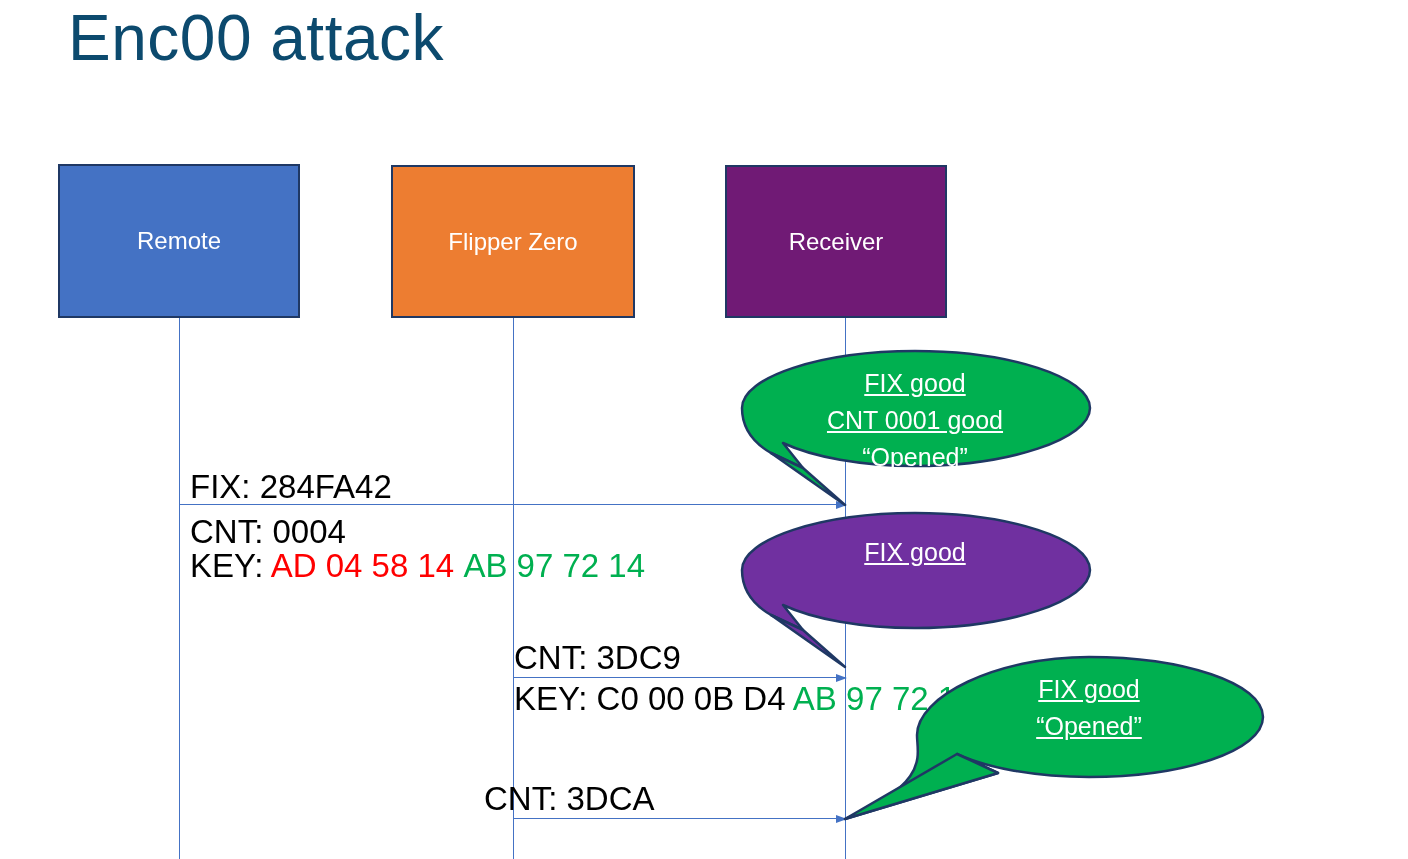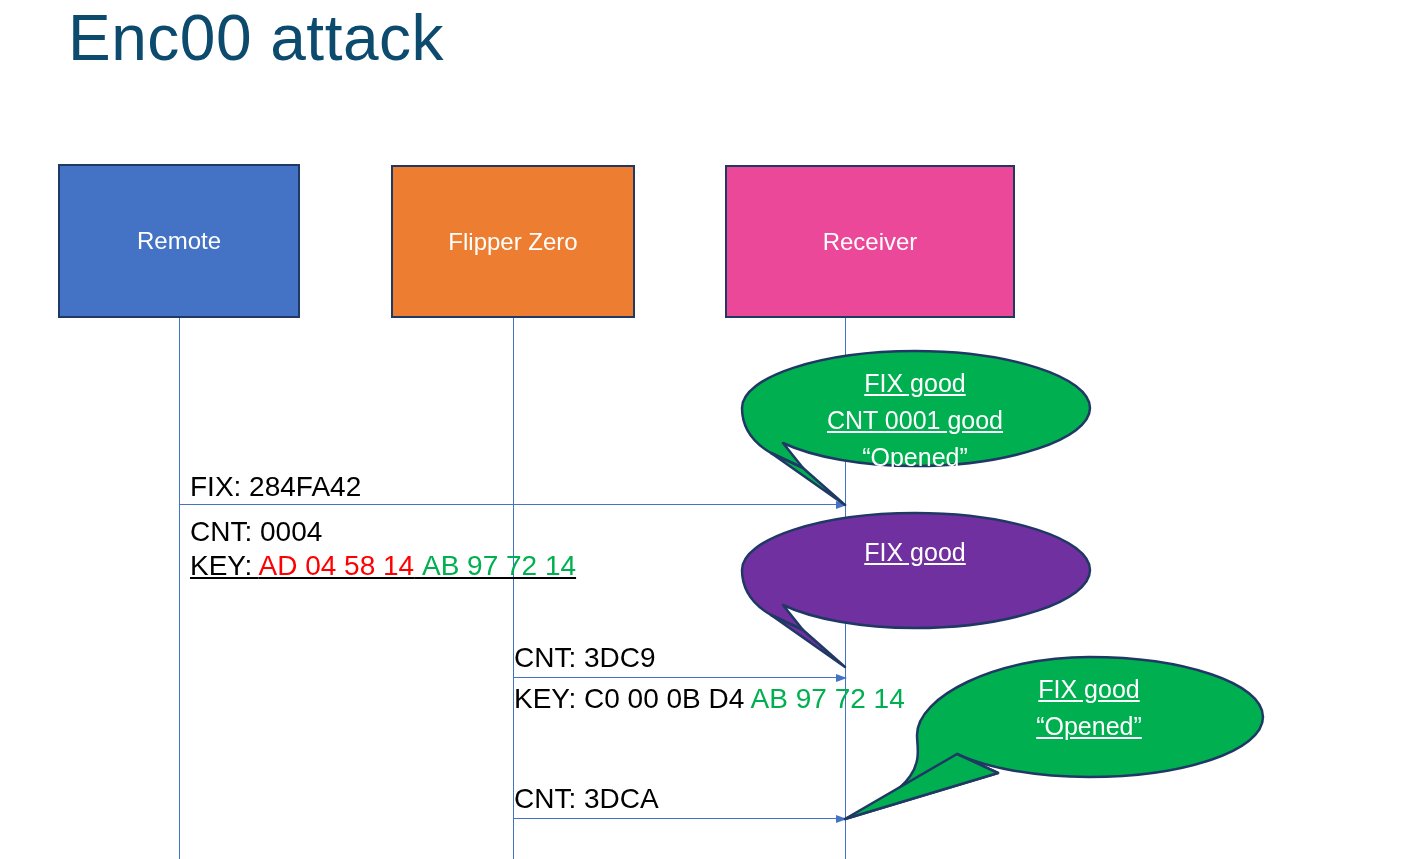--- a/index.html
+++ b/index.html
@@ -39,21 +39,21 @@
     border: 2px solid #1F3864;
     display: flex;
     align-items: center;
     justify-content: center;
     color: #ffffff;
     font-size: 24px;
     font-weight: 400;
   }
   #actor-remote   { left: 58px;  top: 164px; width: 242px; height: 154px; background: #4472C4; }
   #actor-flipper  { left: 391px; top: 165px; width: 244px; height: 153px; background: #ED7D31; }
-  #actor-receiver { left: 725px; top: 165px; width: 290px; height: 153px; background: #ec4899; }
+  #actor-receiver { left: 725px; top: 165px; width: 222px; height: 153px; background: #701a75; }
 
   
   .lifeline {
     position: absolute;
     width: 0;
     border-left: 1.5px solid #4472C4;
   }
   #lifeline-remote   { left: 179px; top: 318px; height: 541px; }
   #lifeline-flipper  { left: 513px; top: 318px; height: 541px; }
   #lifeline-receiver { left: 845px; top: 318px; height: 541px; }
@@ -74,34 +74,34 @@
     border-bottom: 4.5px solid transparent;
     border-left: 11px solid #4472C4;
   }
   #arrow-1 { left: 180px; top: 504px; width: 666px; }
   #arrow-2 { left: 513px; top: 677px; width: 333px; }
   #arrow-3 { left: 513px; top: 818px; width: 333px; }
 
   
   .msg-label {
     position: absolute;
-    font-size: 28px;
+    font-size: 33px;
     line-height: 34px;
     color: #000000;
     white-space: nowrap;
   }
   .hex-red   { color: #FF0000; }
   .hex-green { color: #00B050; }
 
   #label-fix  { left: 190px; top: 470px; }
   #label-cnt1 { left: 190px; top: 515px; }
-  #label-key1 { left: 190px; top: 549px; text-decoration: underline; }
+  #label-key1 { left: 190px; top: 549px; }
   #label-cnt2 { left: 514px; top: 641px; }
   #label-key2 { left: 514px; top: 682px; }
-  #label-cnt3 { left: 514px; top: 782px; }
+  #label-cnt3 { left: 484px; top: 782px; }
   #label-key3 { left: 514px; top: 823px; }
 
   
   .callout { position: absolute; }
   .callout svg { display: block; overflow: visible; }
   .callout-text {
     position: absolute;
     left: 0; top: 0;
     width: 100%;
     text-align: center;

